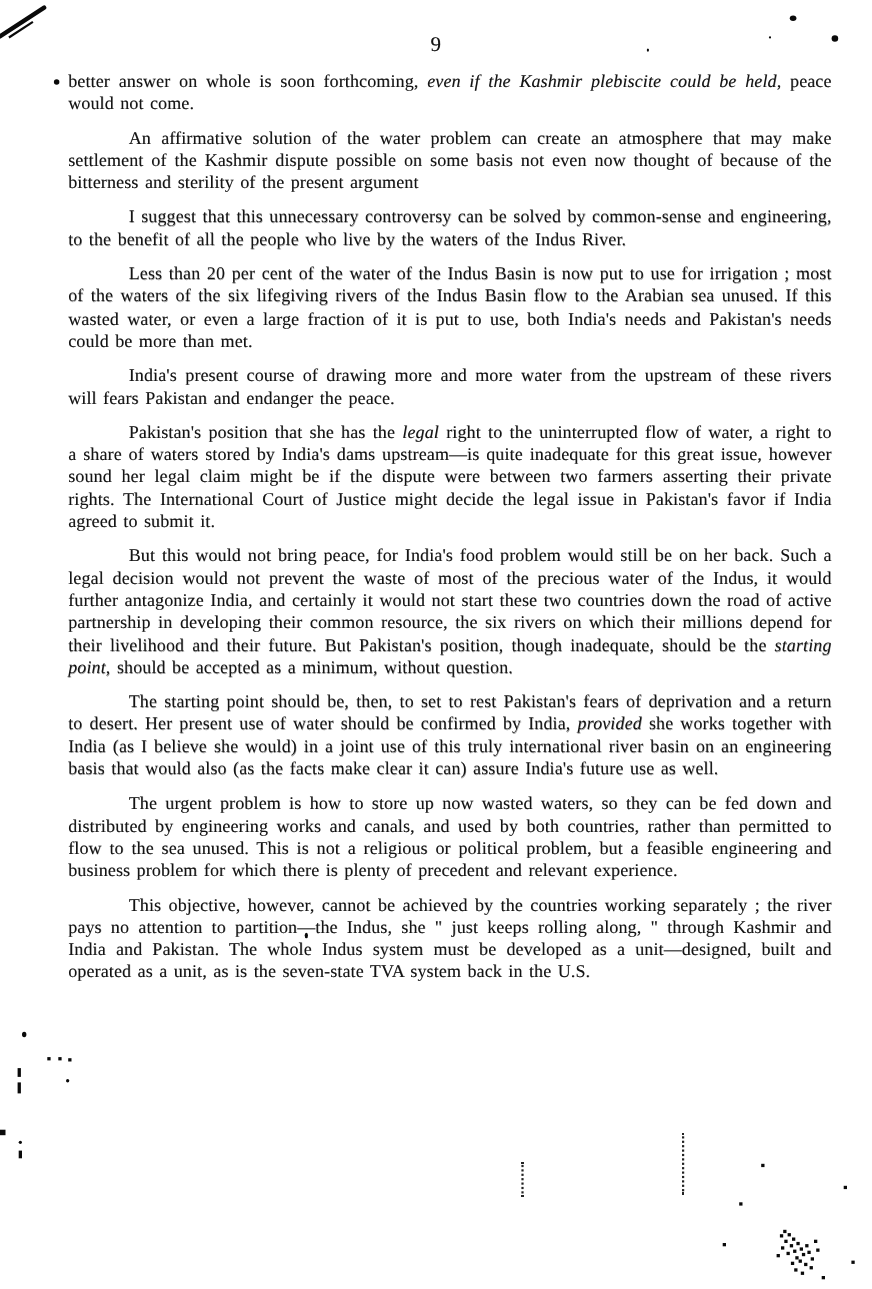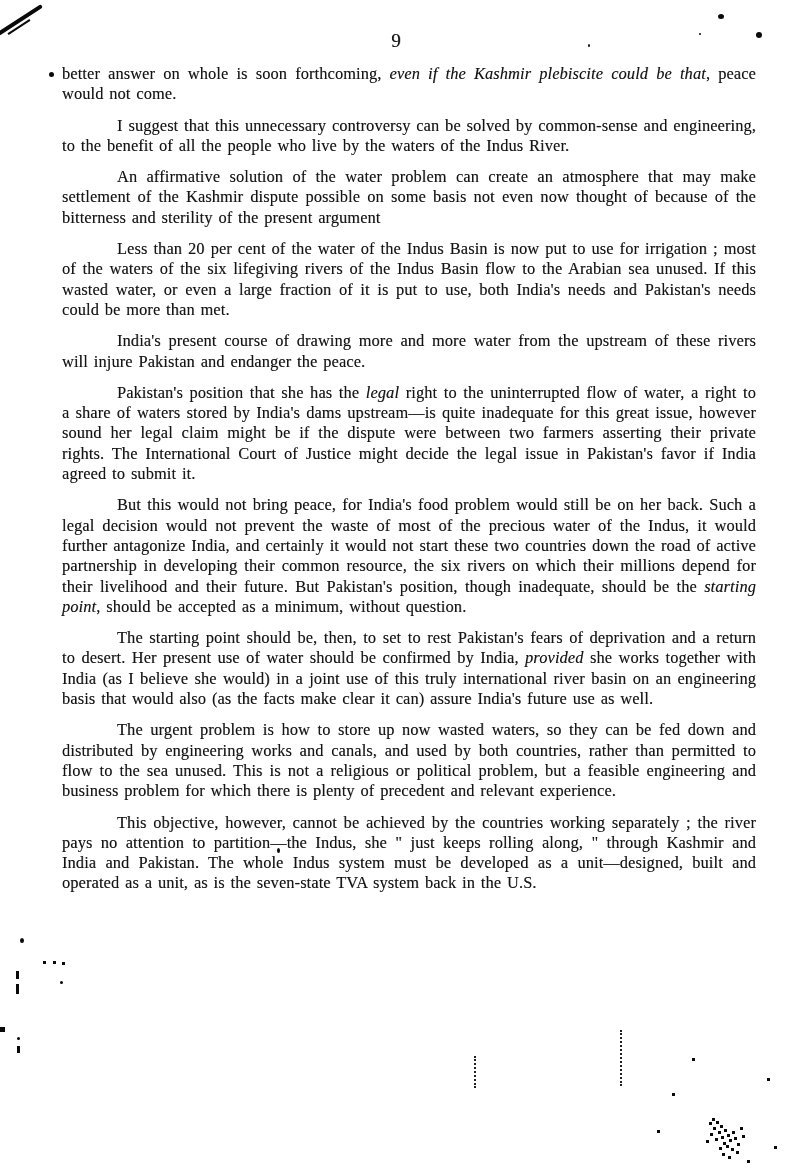--- a/index.html
+++ b/index.html
@@ -94,25 +94,25 @@
       -40px -25px 0 #0a0a0a, 55px -40px 0 #0a0a0a, -55px 12px 0 #0a0a0a,
       62px 28px 0 #0a0a0a, 35px 42px 0 #0a0a0a, -20px -60px 0 #0a0a0a;
   }
 </style>
 </head>
 <body>
 
 <div class="sheet">
   <div class="page-number">9</div>
   <div class="doc-body">
-      <p class="para no-indent"><span>better answer on whole is soon forthcoming, </span><span class="italic">even if the Kashmir plebiscite could be that</span><span>, peace would not come.</span></p>
+      <p class="para no-indent"><span>better answer on whole is soon forthcoming, </span><span class="italic">even if the Kashmir plebiscite could be held</span><span>, peace would not come.</span></p>
+      <p class="para"><span>An affirmative solution of the water problem can create an atmosphere that may make settlement of the Kashmir dispute possible on some basis not even now thought of because of the bitterness and sterility of the present argument</span></p>
       <p class="para"><span>I suggest that this unnecessary controversy can be solved by common-sense and engineering, to the benefit of all the people who live by the waters of the Indus River.</span></p>
-      <p class="para"><span>An affirmative solution of the water problem can create an atmosphere that may make settlement of the Kashmir dispute possible on some basis not even now thought of because of the bitterness and sterility of the present argument</span></p>
       <p class="para"><span>Less than 20 per cent of the water of the Indus Basin is now put to use for irrigation ; most of the waters of the six lifegiving rivers of the Indus Basin flow to the Arabian sea unused.  If this wasted water, or even a large fraction of it is put to use, both India's needs and Pakistan's needs could be more than met.</span></p>
-      <p class="para"><span>India's present course of drawing more and more water from the upstream of these rivers will injure Pakistan and endanger the peace.</span></p>
+      <p class="para"><span>India's present course of drawing more and more water from the upstream of these rivers will fears Pakistan and endanger the peace.</span></p>
       <p class="para"><span>Pakistan's position that she has the </span><span class="italic">legal</span><span> right to the uninterrupted flow of water, a right to a share of waters stored by India's dams upstream—is quite inadequate for this great issue, however sound her legal claim might be if the dispute were between two farmers asserting their private rights. The International Court of Justice might decide the legal issue in Pakistan's favor if India agreed to submit it.</span></p>
       <p class="para"><span>But this would not bring peace, for India's food problem would still be on her back.  Such a legal decision would not prevent the waste of most of the precious water of the Indus, it would further antagonize India, and certainly it would not start these two countries down the road of active partnership in developing their common resource, the six rivers on which their millions depend for their livelihood and their future.  But Pakistan's position, though inadequate, should be the </span><span class="italic">starting point</span><span>, should be accepted as a minimum, without question.</span></p>
       <p class="para"><span>The starting point should be, then, to set to rest Pakistan's fears of deprivation and a return to desert.  Her present use of water should be confirmed by India, </span><span class="italic">provided</span><span> she works together with India (as I believe she would) in a joint use of this truly international river basin on an engineering basis that would also (as the facts make clear it can) assure India's future use as well.</span></p>
       <p class="para"><span>The urgent problem is how to store up now wasted waters, so they can be fed down and distributed by engineering works and canals, and used by both countries, rather than permitted to flow to the sea unused.  This is not a religious or political problem, but a feasible engineering and business problem for which there is plenty of precedent and relevant experience.</span></p>
       <p class="para"><span>This objective, however, cannot be achieved by the countries working separately ; the river pays no attention to partition—the Indus, she " just keeps rolling along, " through Kashmir and India and Pakistan.  The whole Indus system must be developed as a unit—designed, built and operated as a unit, as is the seven-state TVA system back in the U.S.</span></p>
     </div>
 
   <div class="artifact scratch-a"></div>
   <div class="artifact scratch-b"></div>
   <div class="artifact dot dot-tl"></div>

